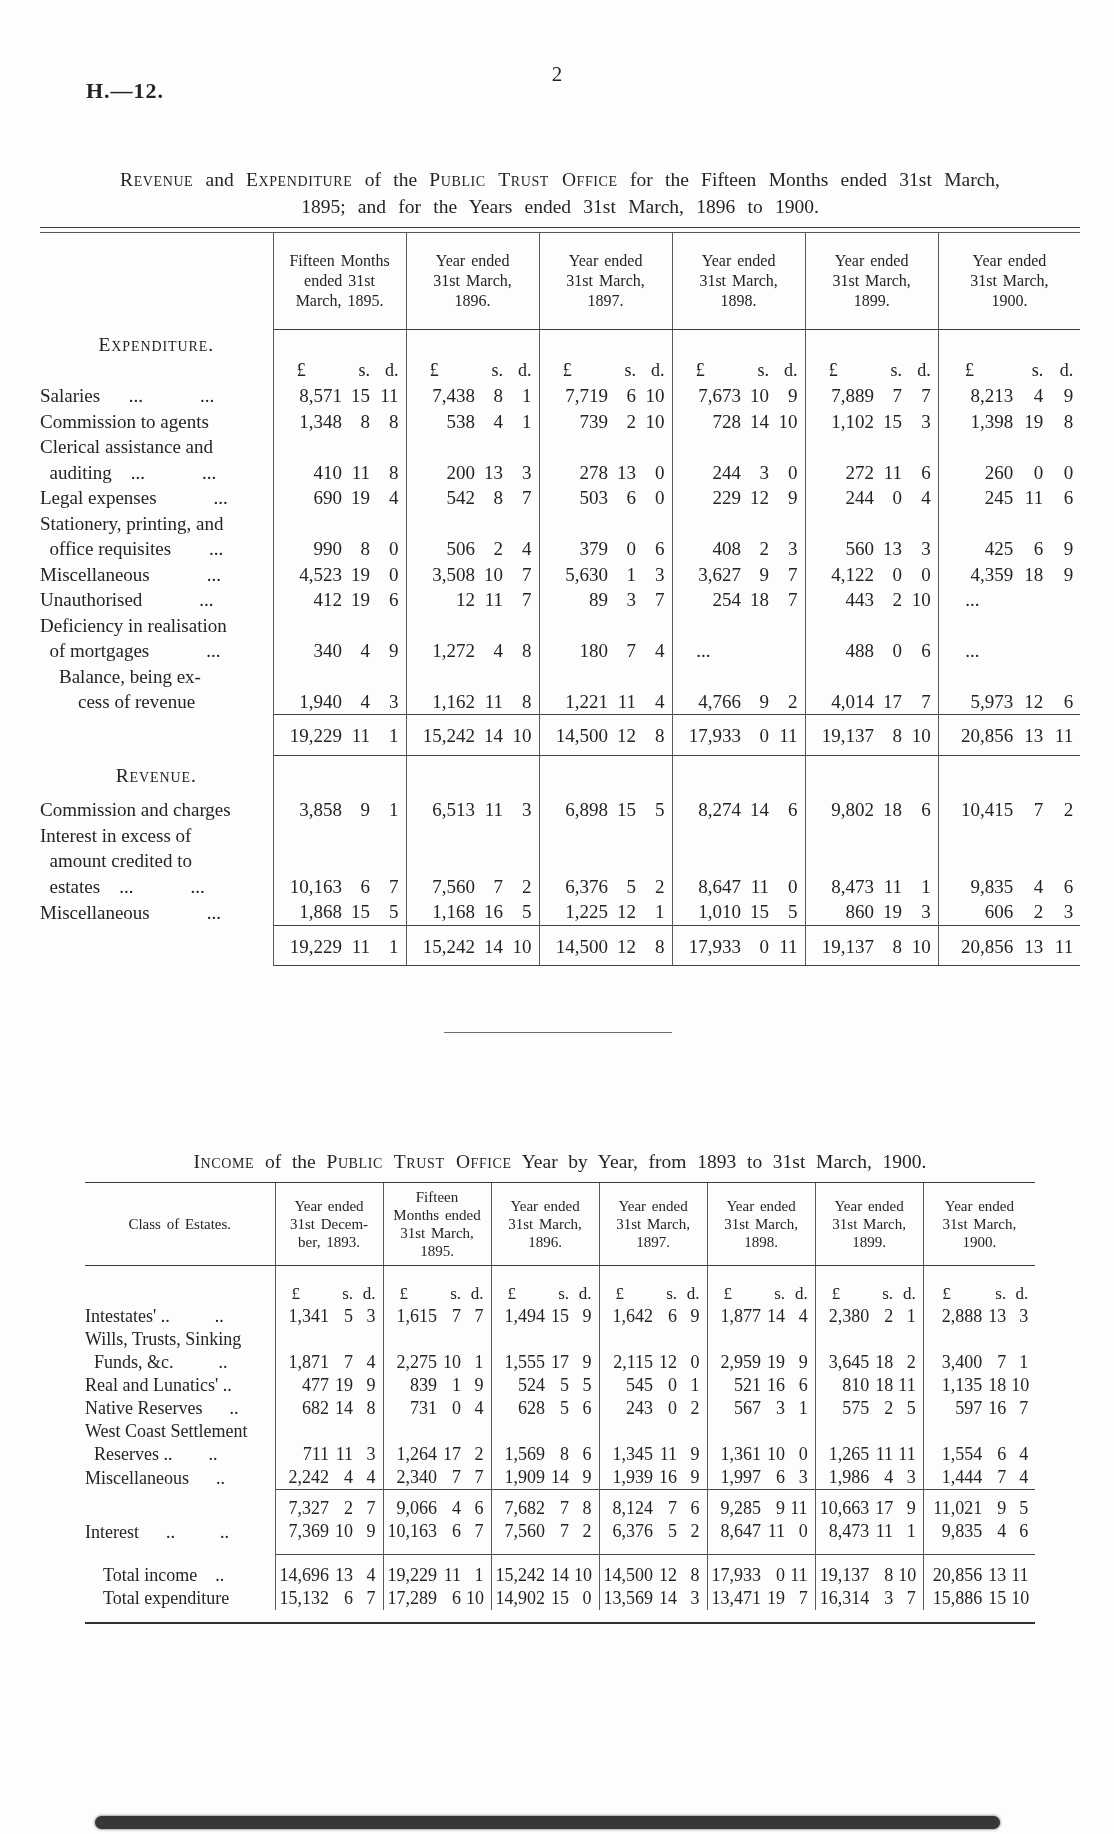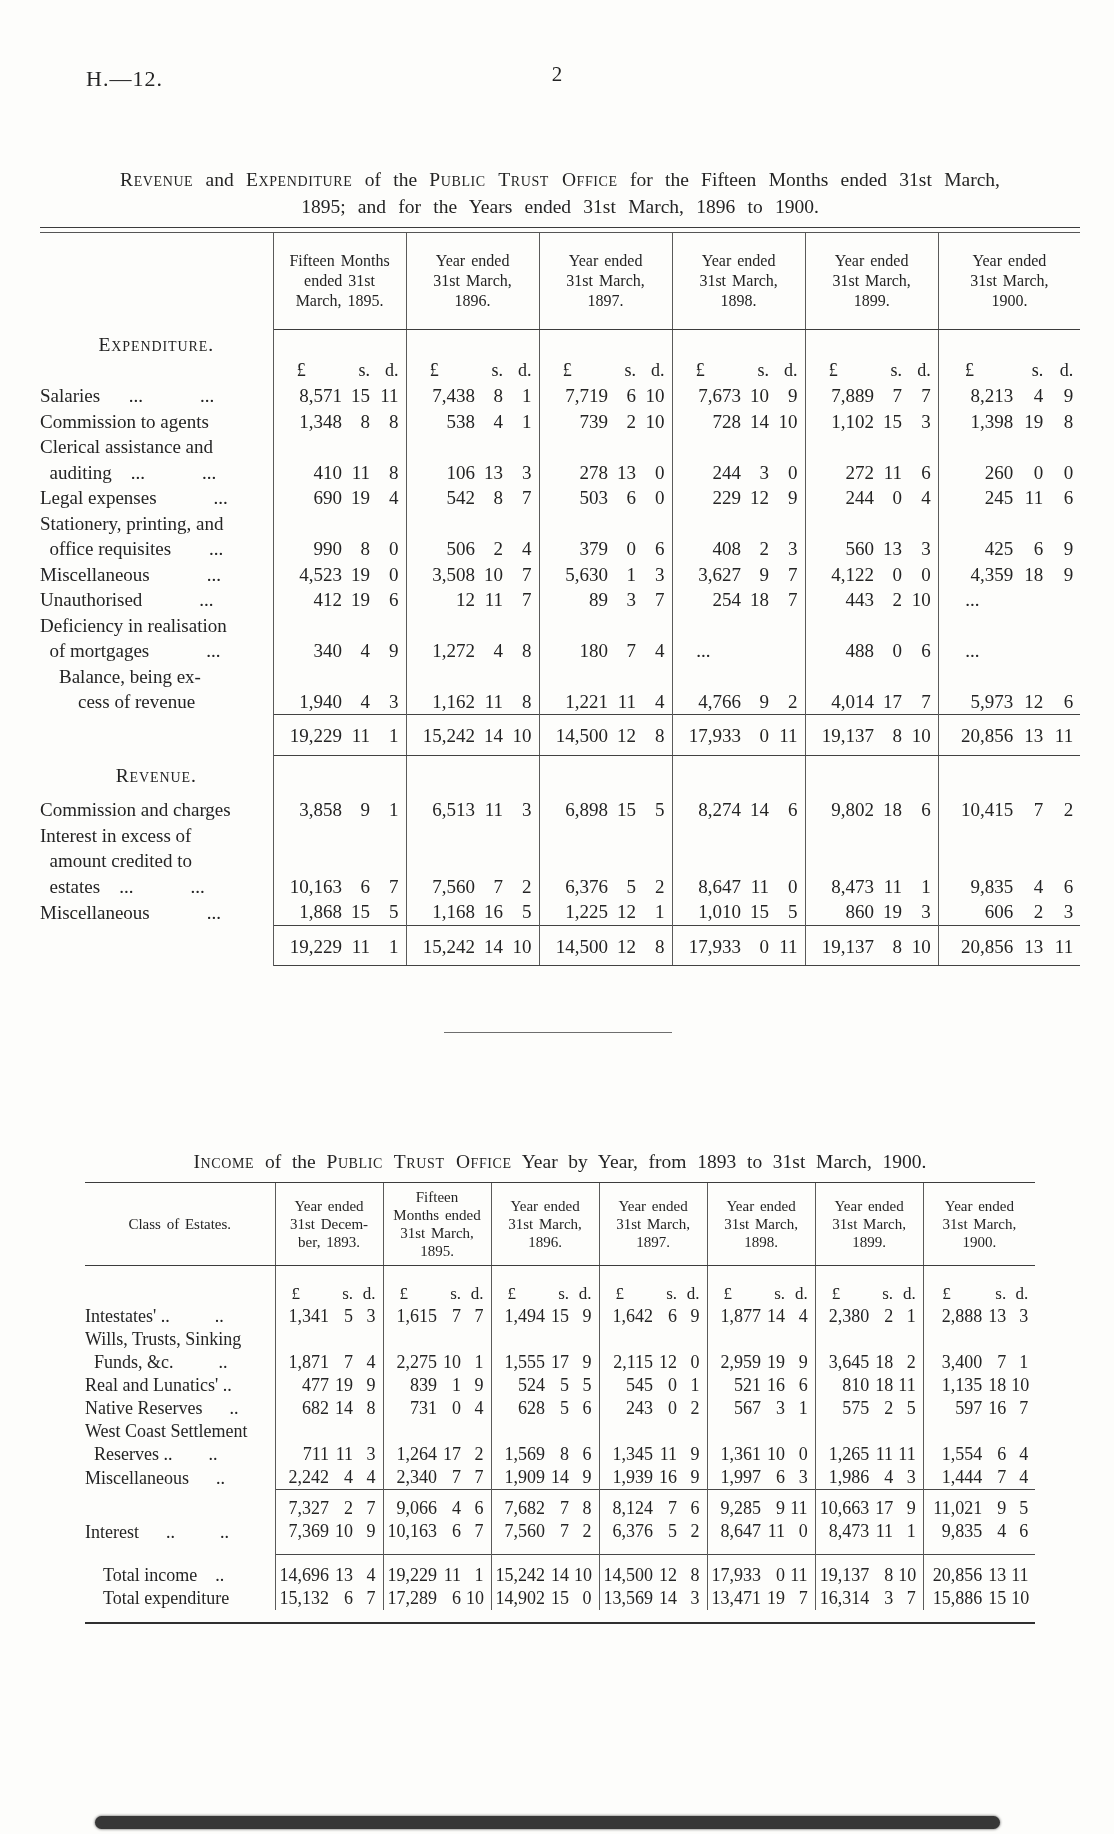--- a/index.html
+++ b/index.html
@@ -2,21 +2,21 @@
 <html><head>
 <meta charset="utf-8">
 <style>
   *{margin:0;padding:0;box-sizing:border-box}
   html,body{background:#ffffff}
   body{font-family:"Liberation Serif","DejaVu Serif",serif;color:#242424;-webkit-font-smoothing:antialiased}
   .page{position:relative;width:1114px;height:1834px;background:#fdfdfb;overflow:hidden}
 
   
   .page-head{position:absolute;top:62px;left:0;width:100%;height:34px}
-  .doc-ref{position:absolute;left:86px;top:4px;font-size:22px;font-weight:400;letter-spacing:1px}
+  .doc-ref{position:absolute;left:86px;top:16px;font-size:22px;font-weight:700;letter-spacing:1px}
   .page-num{position:absolute;left:0;width:100%;text-align:center;top:0;font-size:21px}
 
   
   .sc{font-variant:small-caps;letter-spacing:0.6px}
   .tbl-title{position:absolute;left:40px;width:1040px;text-align:center;font-size:19.5px;line-height:27px;word-spacing:0.38em}
   .t1-title{top:166px}
   .t2-title{top:1148px;left:85px;width:950px;word-spacing:0.3em}
 
   
   table{border-collapse:collapse;width:100%;table-layout:fixed}
@@ -186,21 +186,21 @@
             <td class="n np">1,398</td>
             <td class="n ns">19</td>
             <td class="n nd">8</td>
           </tr>
           <tr>
             <td class="stub rb lbl">Clerical assistance and
  auditing ...   ...</td>
             <td class="n np">410</td>
             <td class="n ns">11</td>
             <td class="n nd rb">8</td>
-            <td class="n np">106</td>
+            <td class="n np">200</td>
             <td class="n ns">13</td>
             <td class="n nd rb">3</td>
             <td class="n np">278</td>
             <td class="n ns">13</td>
             <td class="n nd rb">0</td>
             <td class="n np">244</td>
             <td class="n ns">3</td>
             <td class="n nd rb">0</td>
             <td class="n np">272</td>
             <td class="n ns">11</td>

